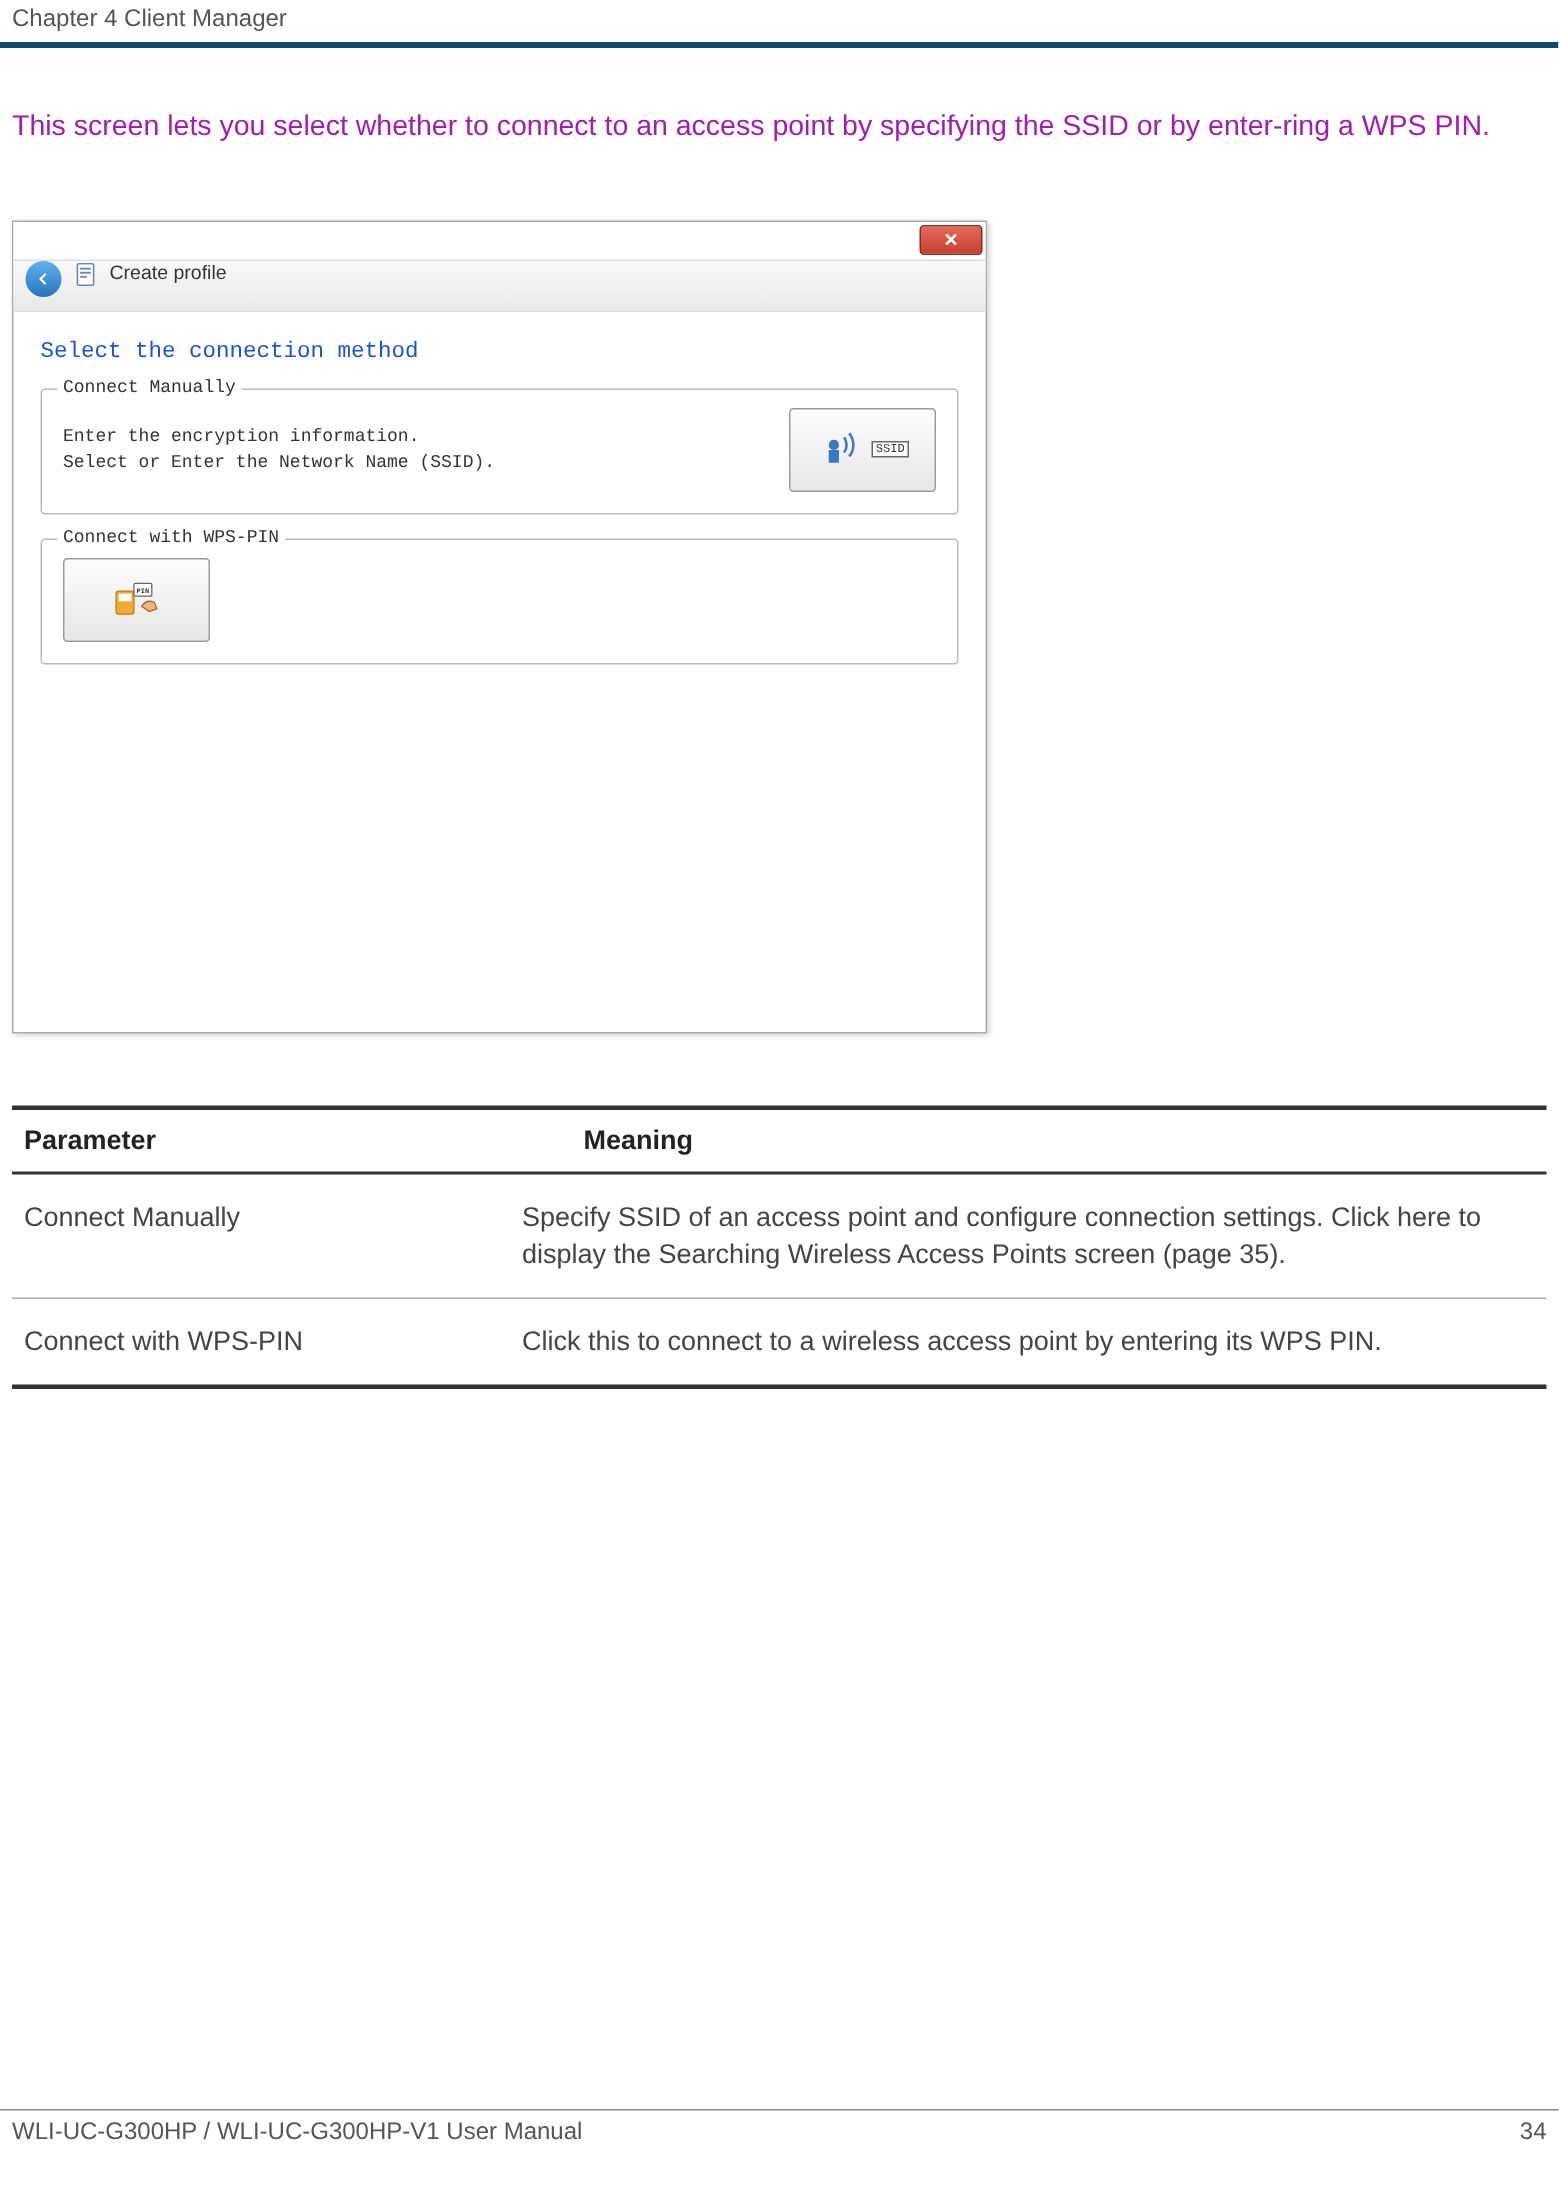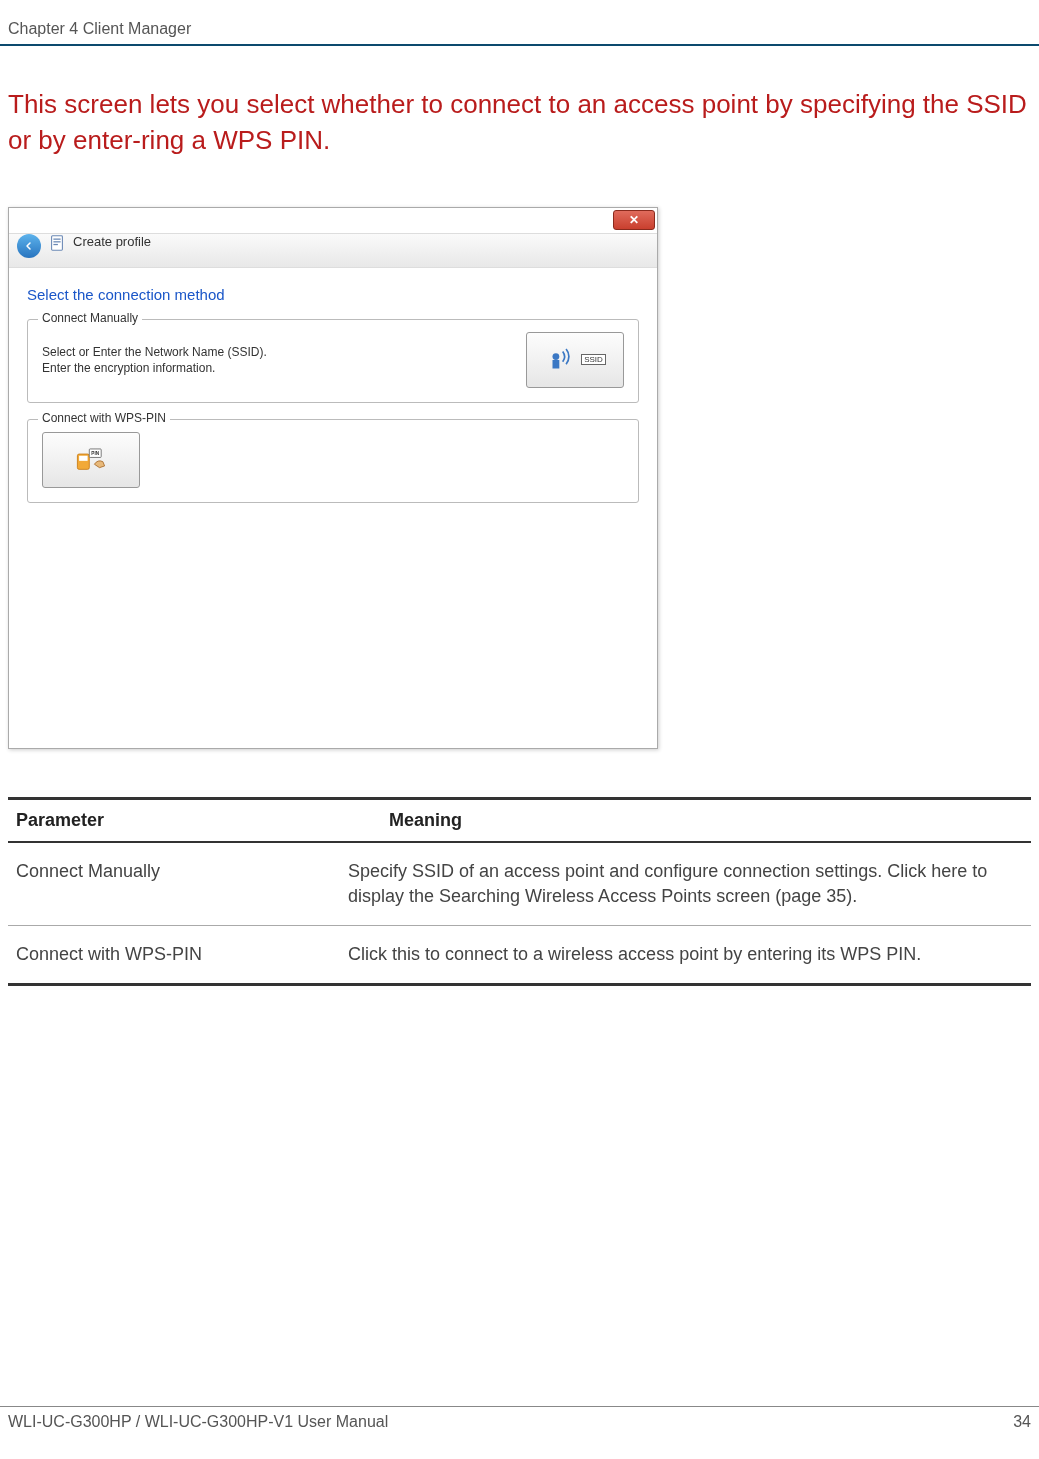--- a/index.html
+++ b/index.html
@@ -7,37 +7,37 @@
       font-family: "Segoe UI", Arial, sans-serif;
       width: 1039px;
       height: 1459px;
       background: #fff;
       color: #333;
       padding: 0;
     }
     .page-header {
       display: flex;
       align-items: flex-start;
-      padding: 20px 8px 6px 8px;
-      border-bottom: 2px solid #0c4a6e;
+      padding: 4px 8px 6px 8px;
+      border-bottom: 4px solid #0c4a6e;
       font-size: 16px;
       color: #555;
     }
     .main-content {
       padding: 40px 8px 0 8px;
     }
     .section-title {
       font-size: 26px;
       font-weight: bold;
       color: #222;
       margin-bottom: 16px;
     }
     .section-intro {
-      font-size: 26px;
-      color: #b91c1c;
+      font-size: 19px;
+      color: #a21caf;
       line-height: 1.4;
       margin-bottom: 48px;
     }
 
     
     .dialog {
       width: 650px;
       border: 1px solid #aaa;
       background: #fff;
       margin-bottom: 48px;
@@ -86,20 +86,21 @@
     .profile-icon {
       width: 16px; height: 18px;
       display:flex; align-items:center; justify-content:center;
     }
     .profile-icon svg { width:16px; height:18px; }
     .dialog-header-text { color:#333; }
 
     .dialog-body {
       padding: 12px 18px 28px 18px;
       height: 480px;
+      font-family: Liberation Mono, monospace;
     }
     .method-title {
       color: #1a56c8;
       font-size: 15px;
       margin: 6px 0 16px 0;
     }
 
     .option-box {
       border: 1px solid #bbb;
       border-radius: 3px;
@@ -213,22 +214,22 @@
       </div>
       <span class="dialog-header-text">Create profile</span>
     </div>
 
     <div class="dialog-body">
       <div class="method-title">Select the connection method</div>
 
       <div class="option-box">
         <span class="legend">Connect Manually</span>
         <div class="option-text">
+          <div>Enter the encryption information.</div>
           <div>Select or Enter the Network Name (SSID).</div>
-          <div>Enter the encryption information.</div>
         </div>
         <div class="option-btn">
           <div class="ssid-icon">
             <svg viewBox="0 0 40 28">
               <circle cx="14" cy="10" r="4" fill="#3b78c4"></circle>
               <path d="M22 4 a10 10 0 0 1 0 12" stroke="#3b78c4" stroke-width="2" fill="none"></path>
               <path d="M26 1 a14 14 0 0 1 0 18" stroke="#3b78c4" stroke-width="2" fill="none"></path>
               <rect x="10" y="14" width="8" height="10" fill="#3b78c4"></rect>
             </svg>
             <span class="ssid-label">SSID</span>

